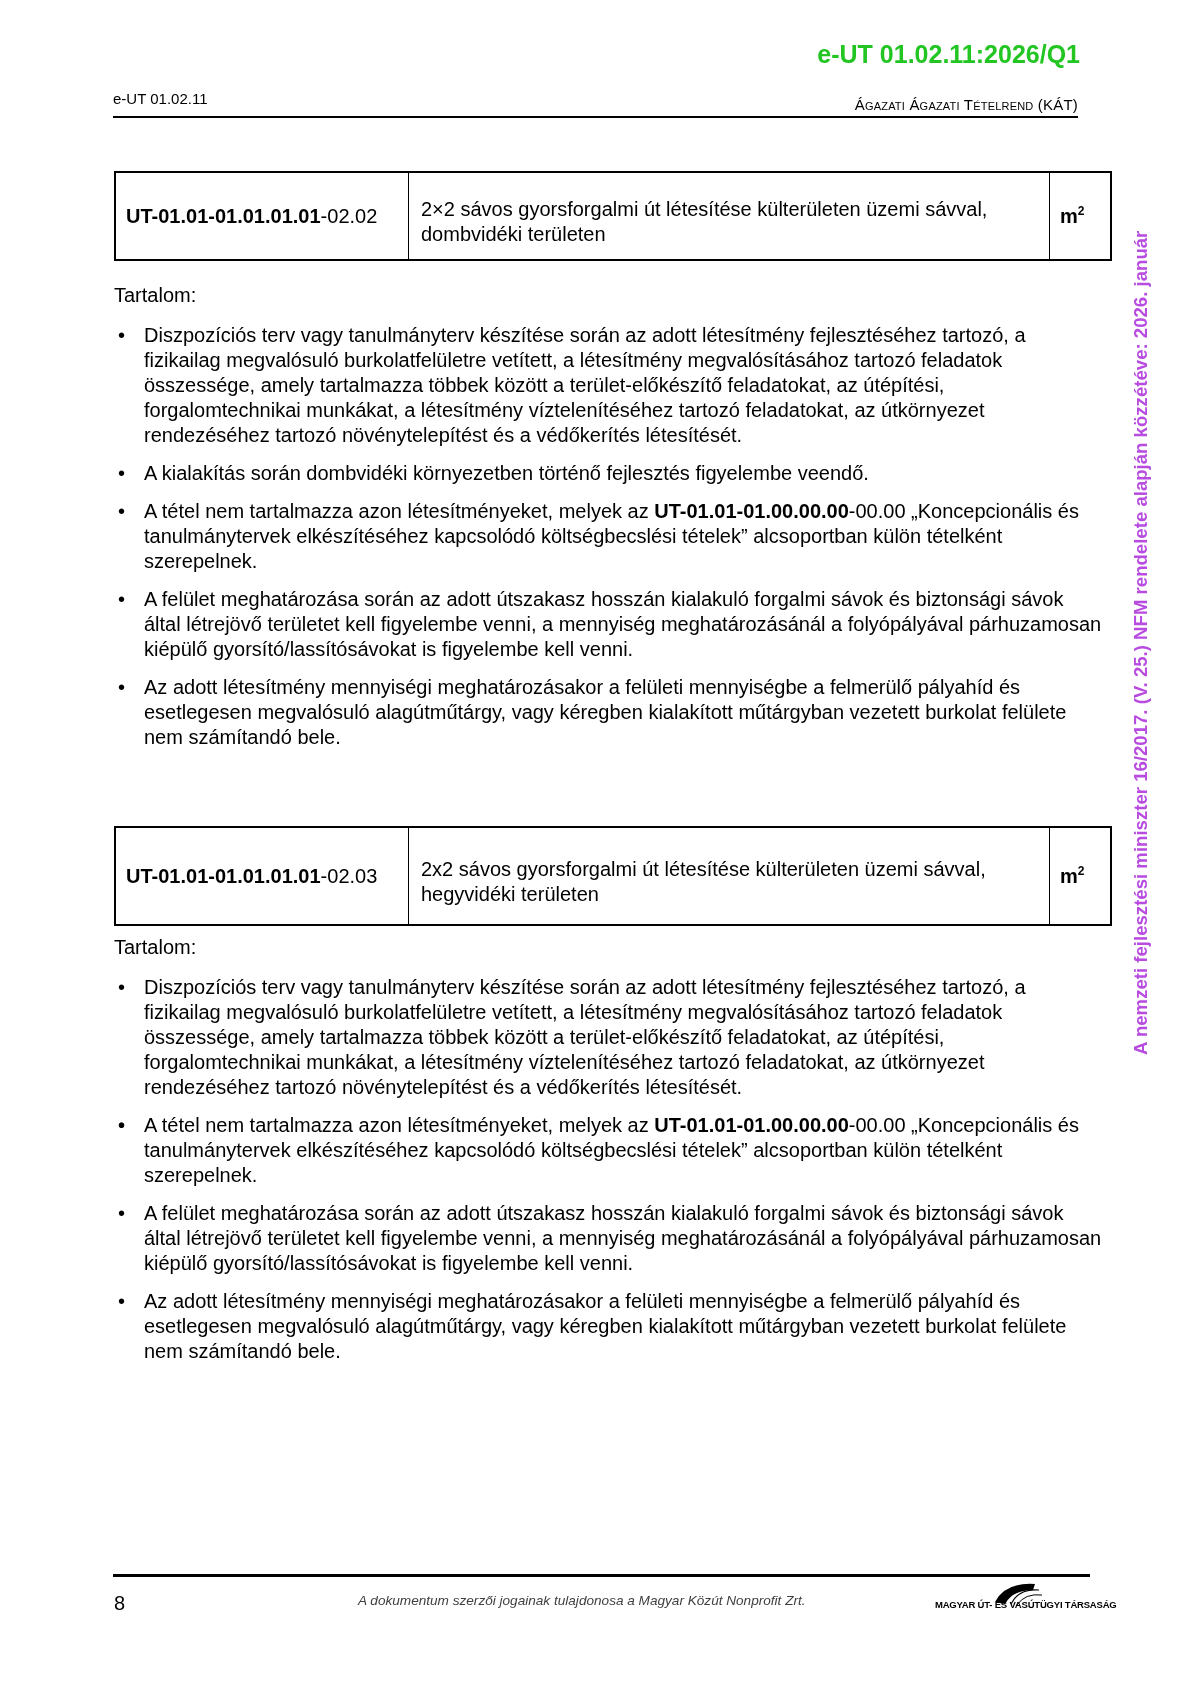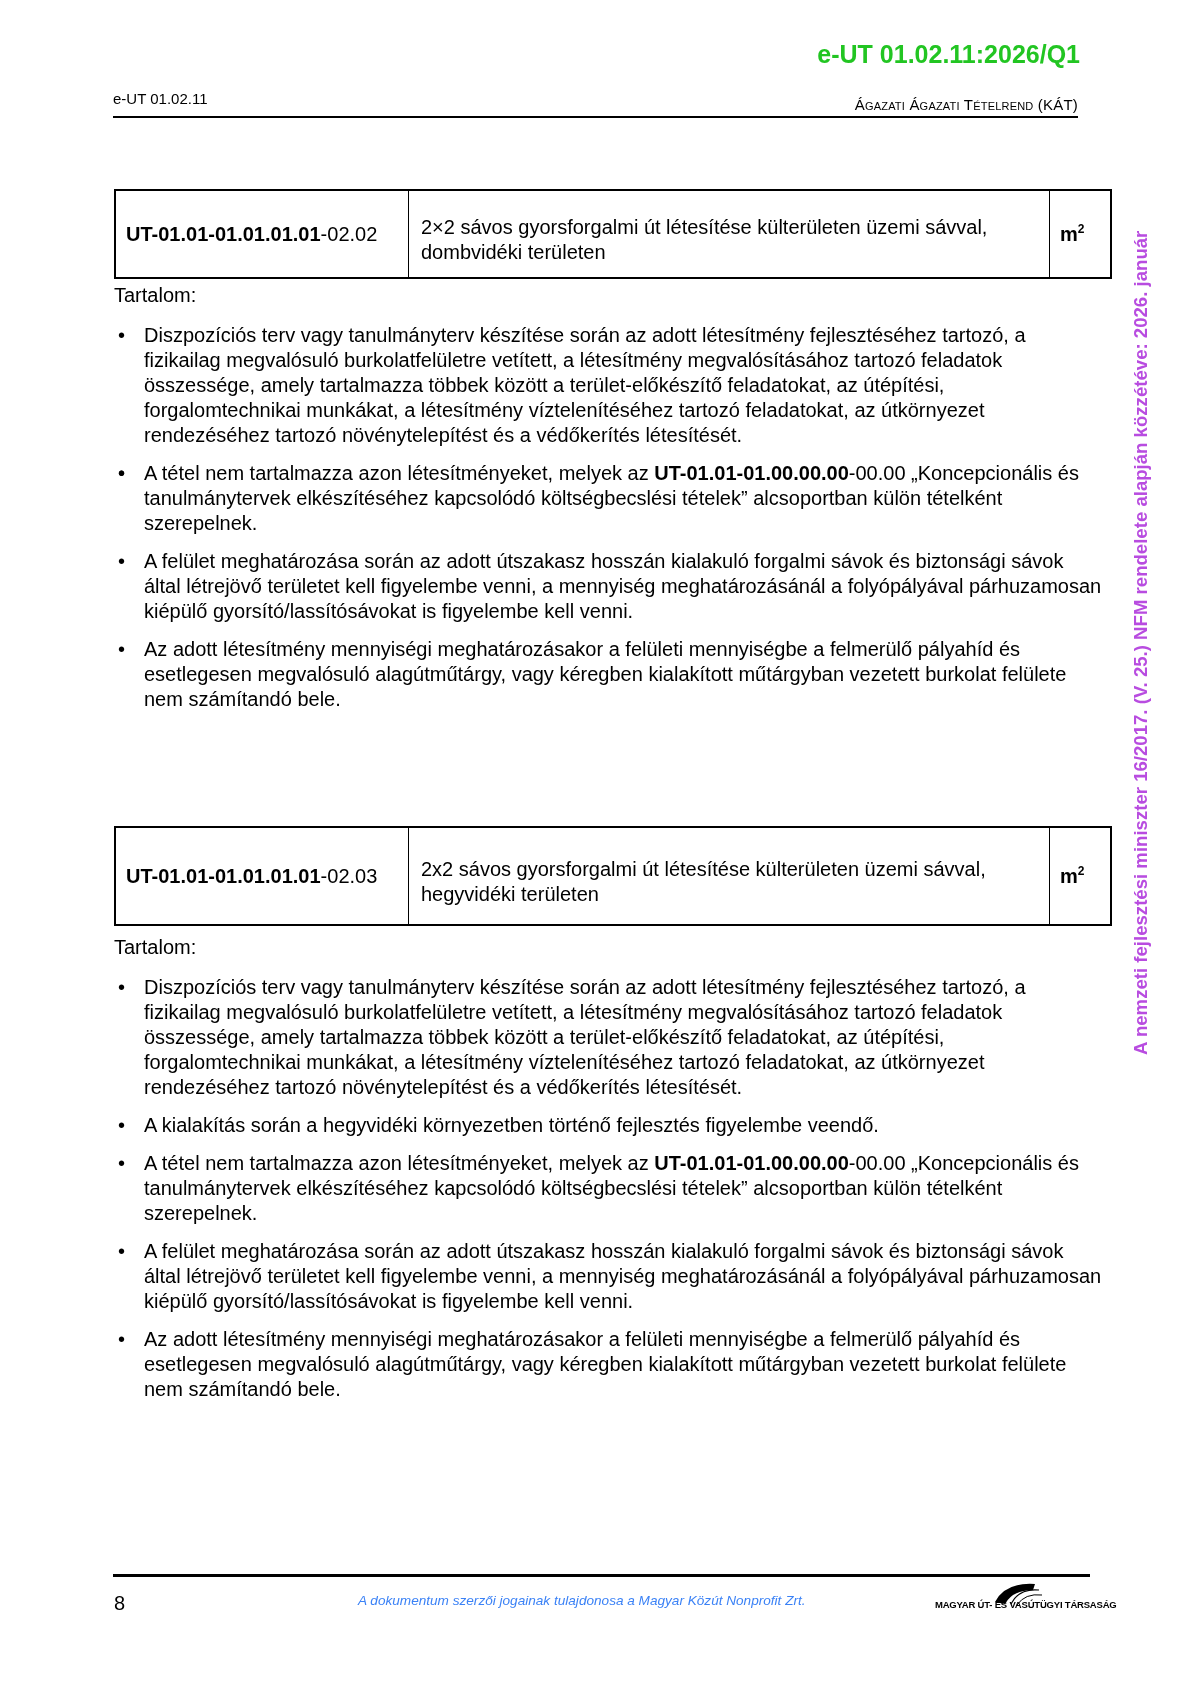--- a/index.html
+++ b/index.html
@@ -13,34 +13,34 @@
   .side-note { position: absolute; left: 1130px; top: 1055px; transform-origin: 0 0; transform: rotate(-90deg);
                white-space: nowrap; font-weight: bold; font-size: 18.6px; color: #b84ce0; }
 
   .item-table { position: absolute; left: 114px; width: 998px; border-collapse: collapse; border: 2px solid #000; }
   .item-table td { border: 1px solid #000; padding: 0 10px; font-size: 20px; }
   .item-table .code { width: 272px; font-size: 20px; }
   .item-table .code b { font-weight: bold; }
   .item-table .desc { line-height: 25px; padding: 20px 10px 8px 12px; }
   .item-table .unit { width: 40px; text-align: left; padding-left: 10px; font-weight: bold; }
   .item-table .unit sup { font-size: 12px; }
-  #t1 { top: 189px; height: 90px; }
+  #t1 { top: 171px; height: 90px; }
   #t2 { top: 826px; height: 100px; }
 
   .section { position: absolute; left: 114px; width: 990px; font-size: 20px; }
   .section .lbl { margin: 0 0 16px 0; line-height: 24px; }
   .section ul { list-style: none; margin: 0; padding: 0; }
   .section li { position: relative; padding-left: 30px; line-height: 25px; margin-bottom: 13px; }
   .section li .bullet { position: absolute; left: 4px; top: 0; }
   #s1 { top: 283px; }
   #s2 { top: 935px; }
 
   .foot-rule { position: absolute; top: 1574px; left: 113px; width: 977px; height: 3px; background: #000; }
   .page-num { position: absolute; top: 1592px; left: 114px; font-size: 20px; }
-  .foot-copy { position: absolute; top: 1593px; left: 358px; font-style: italic; font-size: 13.6px; color: #3b82f6; }
+  .foot-copy { position: absolute; top: 1593px; left: 358px; font-style: italic; font-size: 13.6px; color: #404040; }
   .logo { position: absolute; top: 1578px; left: 935px; width: 160px; height: 40px; }
   .logo-text { position: absolute; bottom: 8px; left: 0; font-size: 9.5px; font-weight: bold; letter-spacing: -0.2px; white-space: nowrap; }
 </style>
 </head>
 <body>
 
 <div class="doc-id">e-UT 01.02.11:2026/Q1</div>
 <div class="hdr-left">e-UT 01.02.11</div>
 <div class="hdr-right">Ágazati Ágazati Tételrend (KÁT)</div>
 <div class="hdr-rule"></div>
@@ -54,42 +54,42 @@
     <td class="desc">2×2 sávos gyorsforgalmi út létesítése külterületen üzemi sávval, dombvidéki területen</td>
     <td class="unit"><span>m</span><sup>2</sup></td>
   </tr>
 </tbody>
   </table>
 
 <div class="section" id="s1">
   <div class="lbl">Tartalom:</div>
   <ul>
     <li><span class="bullet">•</span><span>Diszpozíciós terv vagy tanulmányterv készítése során az adott létesítmény fejlesztéséhez tartozó, a fizikailag megvalósuló burkolatfelületre vetített, a létesítmény megvalósításához tartozó feladatok összessége, amely tartalmazza többek között a terület-előkészítő feladatokat, az útépítési, forgalomtechnikai munkákat, a létesítmény víztelenítéséhez tartozó feladatokat, az útkörnyezet rendezéséhez tartozó növénytelepítést és a védőkerítés létesítését.</span></li>
-    <li><span class="bullet">•</span></li>
+    <li><span class="bullet">•</span><span>A kialakítás során dombvidéki környezetben történő fejlesztés figyelembe veendő.</span></li>
     <li><span class="bullet">•</span><span>A tétel nem tartalmazza azon létesítményeket, melyek az </span><b>UT-01.01-01.00.00.00</b><span>-00.00 „Koncepcionális és tanulmánytervek elkészítéséhez kapcsolódó költségbecslési tételek” alcsoportban külön tételként szerepelnek.</span></li>
     <li><span class="bullet">•</span><span>A felület meghatározása során az adott útszakasz hosszán kialakuló forgalmi sávok és biztonsági sávok által létrejövő területet kell figyelembe venni, a mennyiség meghatározásánál a folyópályával párhuzamosan kiépülő gyorsító/lassítósávokat is figyelembe kell venni.</span></li>
     <li><span class="bullet">•</span><span>Az adott létesítmény mennyiségi meghatározásakor a felületi mennyiségbe a felmerülő pályahíd és esetlegesen megvalósuló alagútműtárgy, vagy kéregben kialakított műtárgyban vezetett burkolat felülete nem számítandó bele.</span></li>
   </ul>
 </div>
 
 <table class="item-table" id="t2">
   <tbody>
       <tr>
     <td class="code"><b>UT-01.01-01.01.01.01</b><span>-02.03</span></td>
     <td class="desc">2x2 sávos gyorsforgalmi út létesítése külterületen üzemi sávval, hegyvidéki területen</td>
     <td class="unit"><span>m</span><sup>2</sup></td>
   </tr>
 </tbody>
   </table>
 
 <div class="section" id="s2">
   <div class="lbl">Tartalom:</div>
   <ul>
     <li><span class="bullet">•</span><span>Diszpozíciós terv vagy tanulmányterv készítése során az adott létesítmény fejlesztéséhez tartozó, a fizikailag megvalósuló burkolatfelületre vetített, a létesítmény megvalósításához tartozó feladatok összessége, amely tartalmazza többek között a terület-előkészítő feladatokat, az útépítési, forgalomtechnikai munkákat, a létesítmény víztelenítéséhez tartozó feladatokat, az útkörnyezet rendezéséhez tartozó növénytelepítést és a védőkerítés létesítését.</span></li>
-    <li><span class="bullet">•</span><span>A kialakítás során a hegyvidéki környezetben történő fejlesztés figyelembe veendő.</span></li>
+    <li><span class="bullet">•</span></li>
     <li><span class="bullet">•</span><span>A tétel nem tartalmazza azon létesítményeket, melyek az </span><b>UT-01.01-01.00.00.00</b><span>-00.00 „Koncepcionális és tanulmánytervek elkészítéséhez kapcsolódó költségbecslési tételek” alcsoportban külön tételként szerepelnek.</span></li>
     <li><span class="bullet">•</span><span>A felület meghatározása során az adott útszakasz hosszán kialakuló forgalmi sávok és biztonsági sávok által létrejövő területet kell figyelembe venni, a mennyiség meghatározásánál a folyópályával párhuzamosan kiépülő gyorsító/lassítósávokat is figyelembe kell venni.</span></li>
     <li><span class="bullet">•</span><span>Az adott létesítmény mennyiségi meghatározásakor a felületi mennyiségbe a felmerülő pályahíd és esetlegesen megvalósuló alagútműtárgy, vagy kéregben kialakított műtárgyban vezetett burkolat felülete nem számítandó bele.</span></li>
   </ul>
 </div>
 
 <div class="foot-rule"></div>
 <div class="page-num">8</div>
 <div class="foot-copy">A dokumentum szerzői jogainak tulajdonosa a Magyar Közút Nonprofit Zrt.</div>
 <div class="logo">

